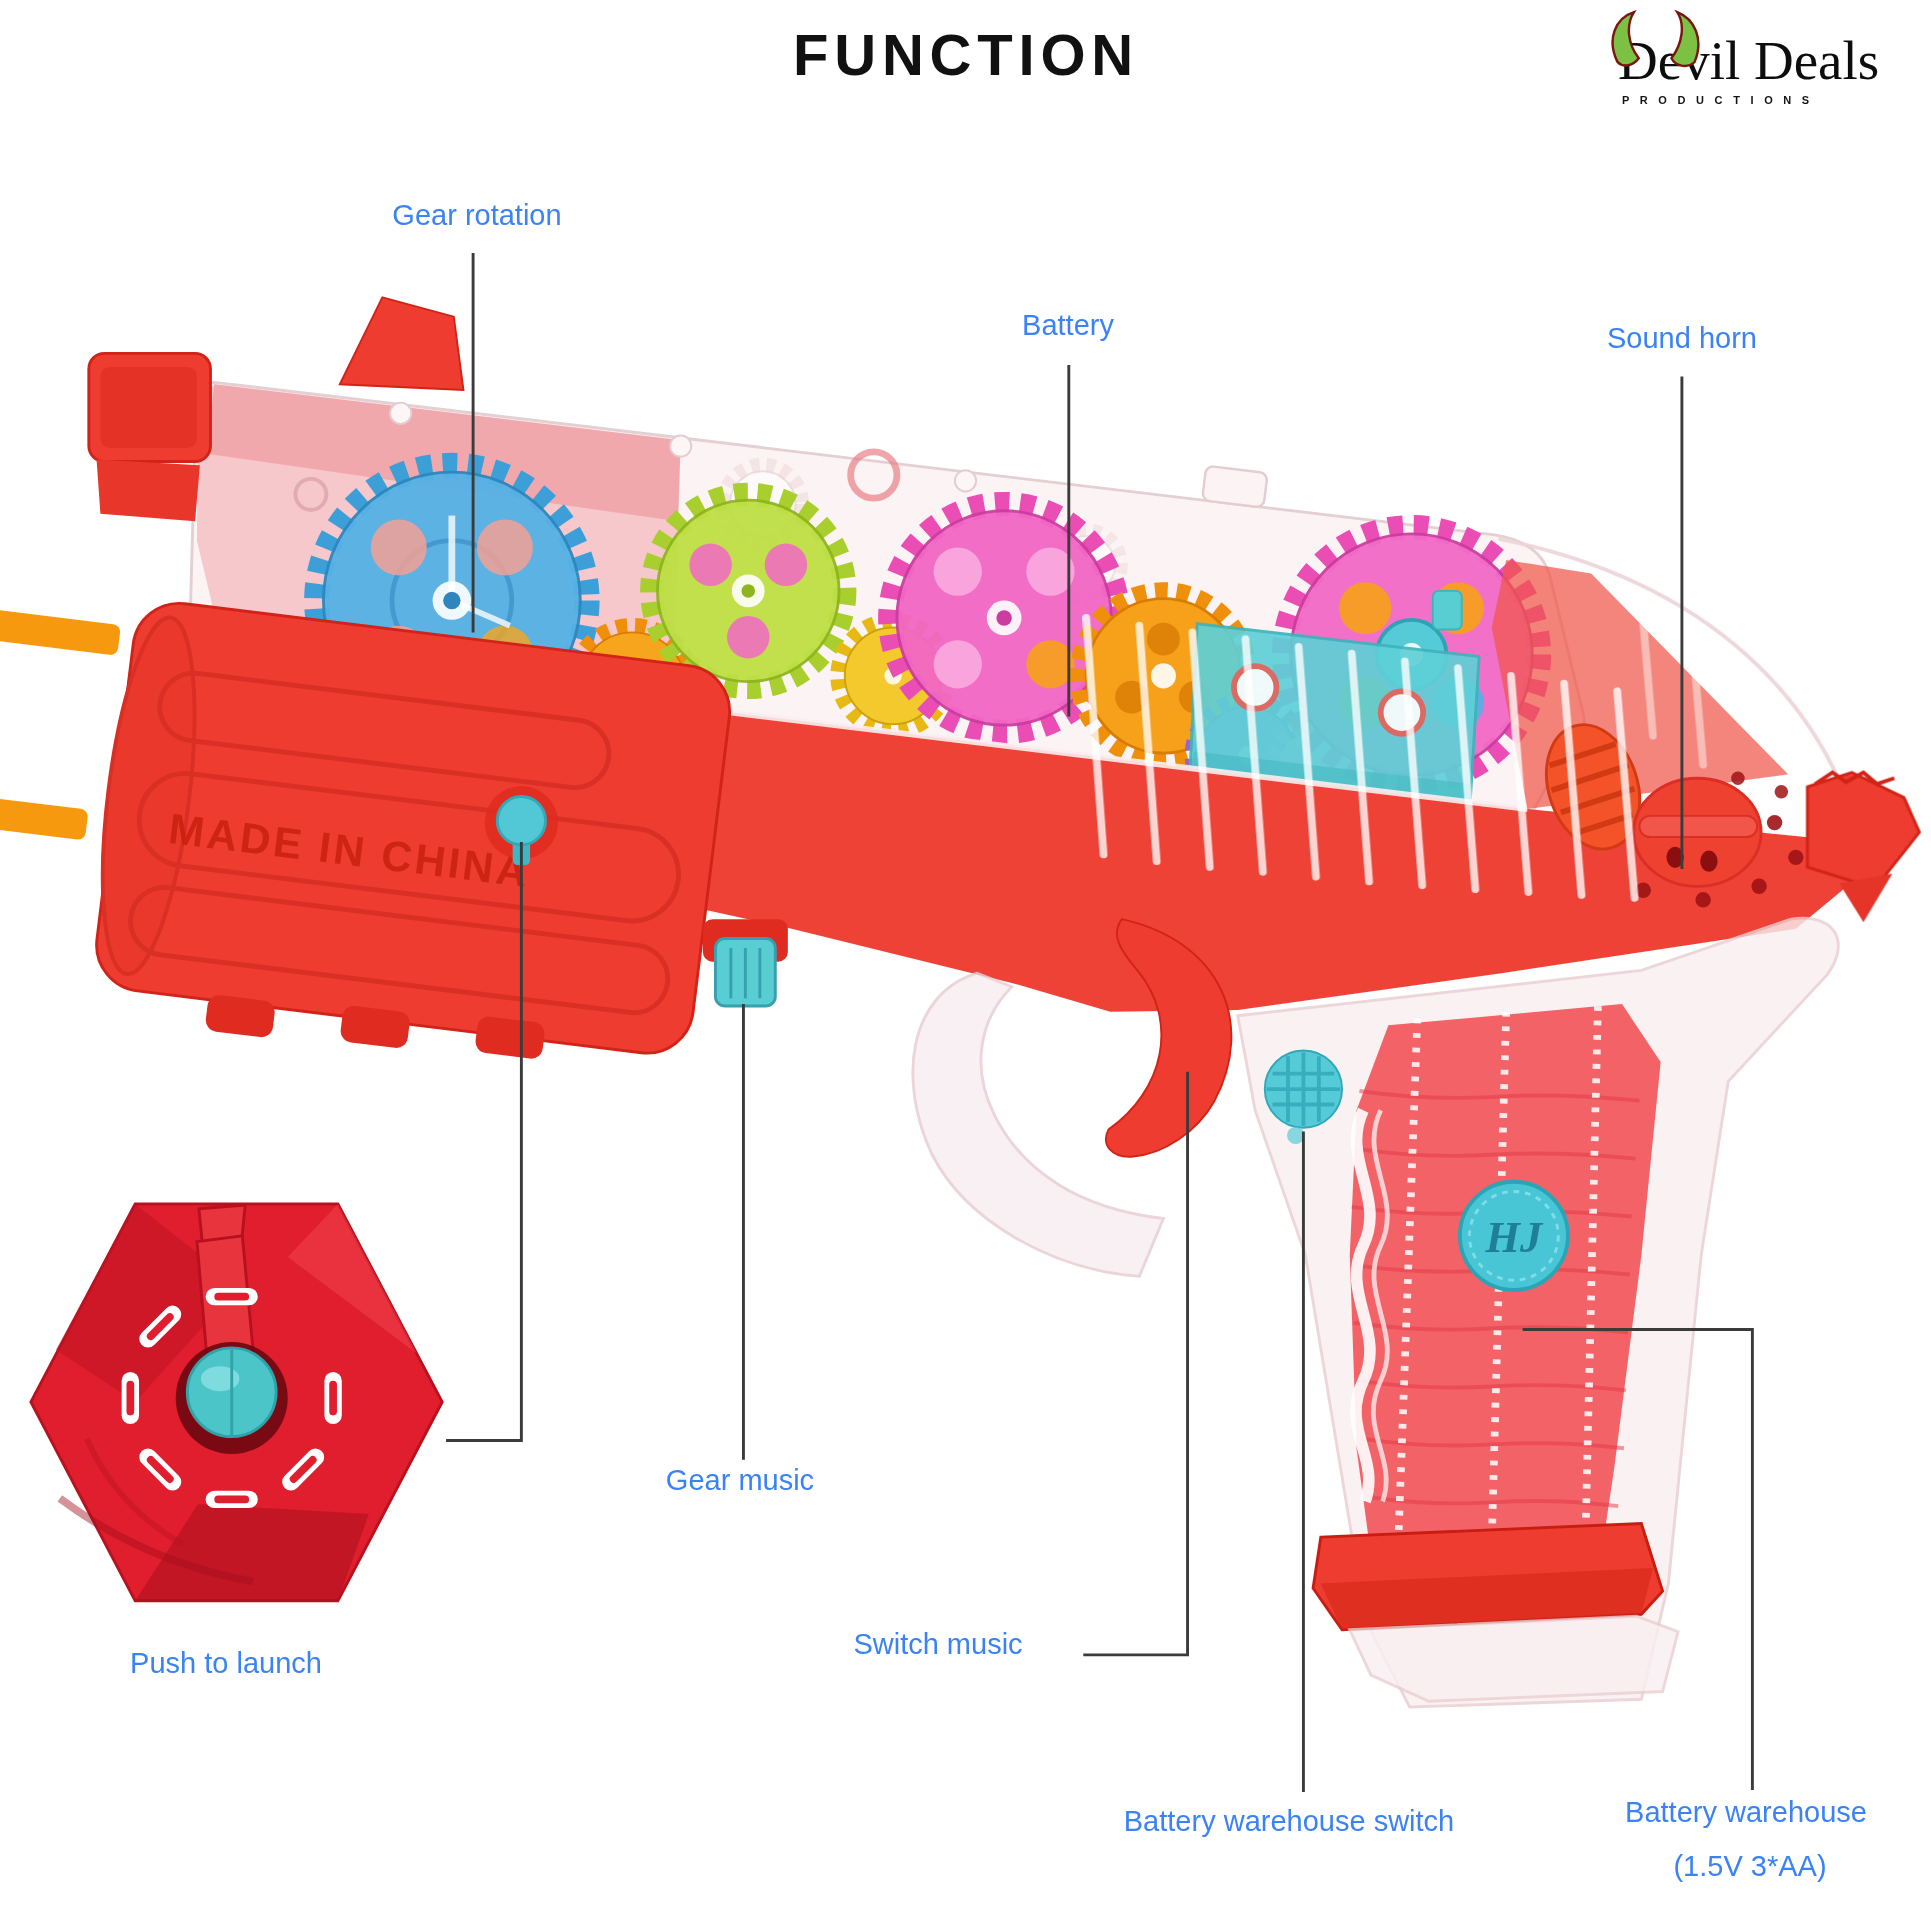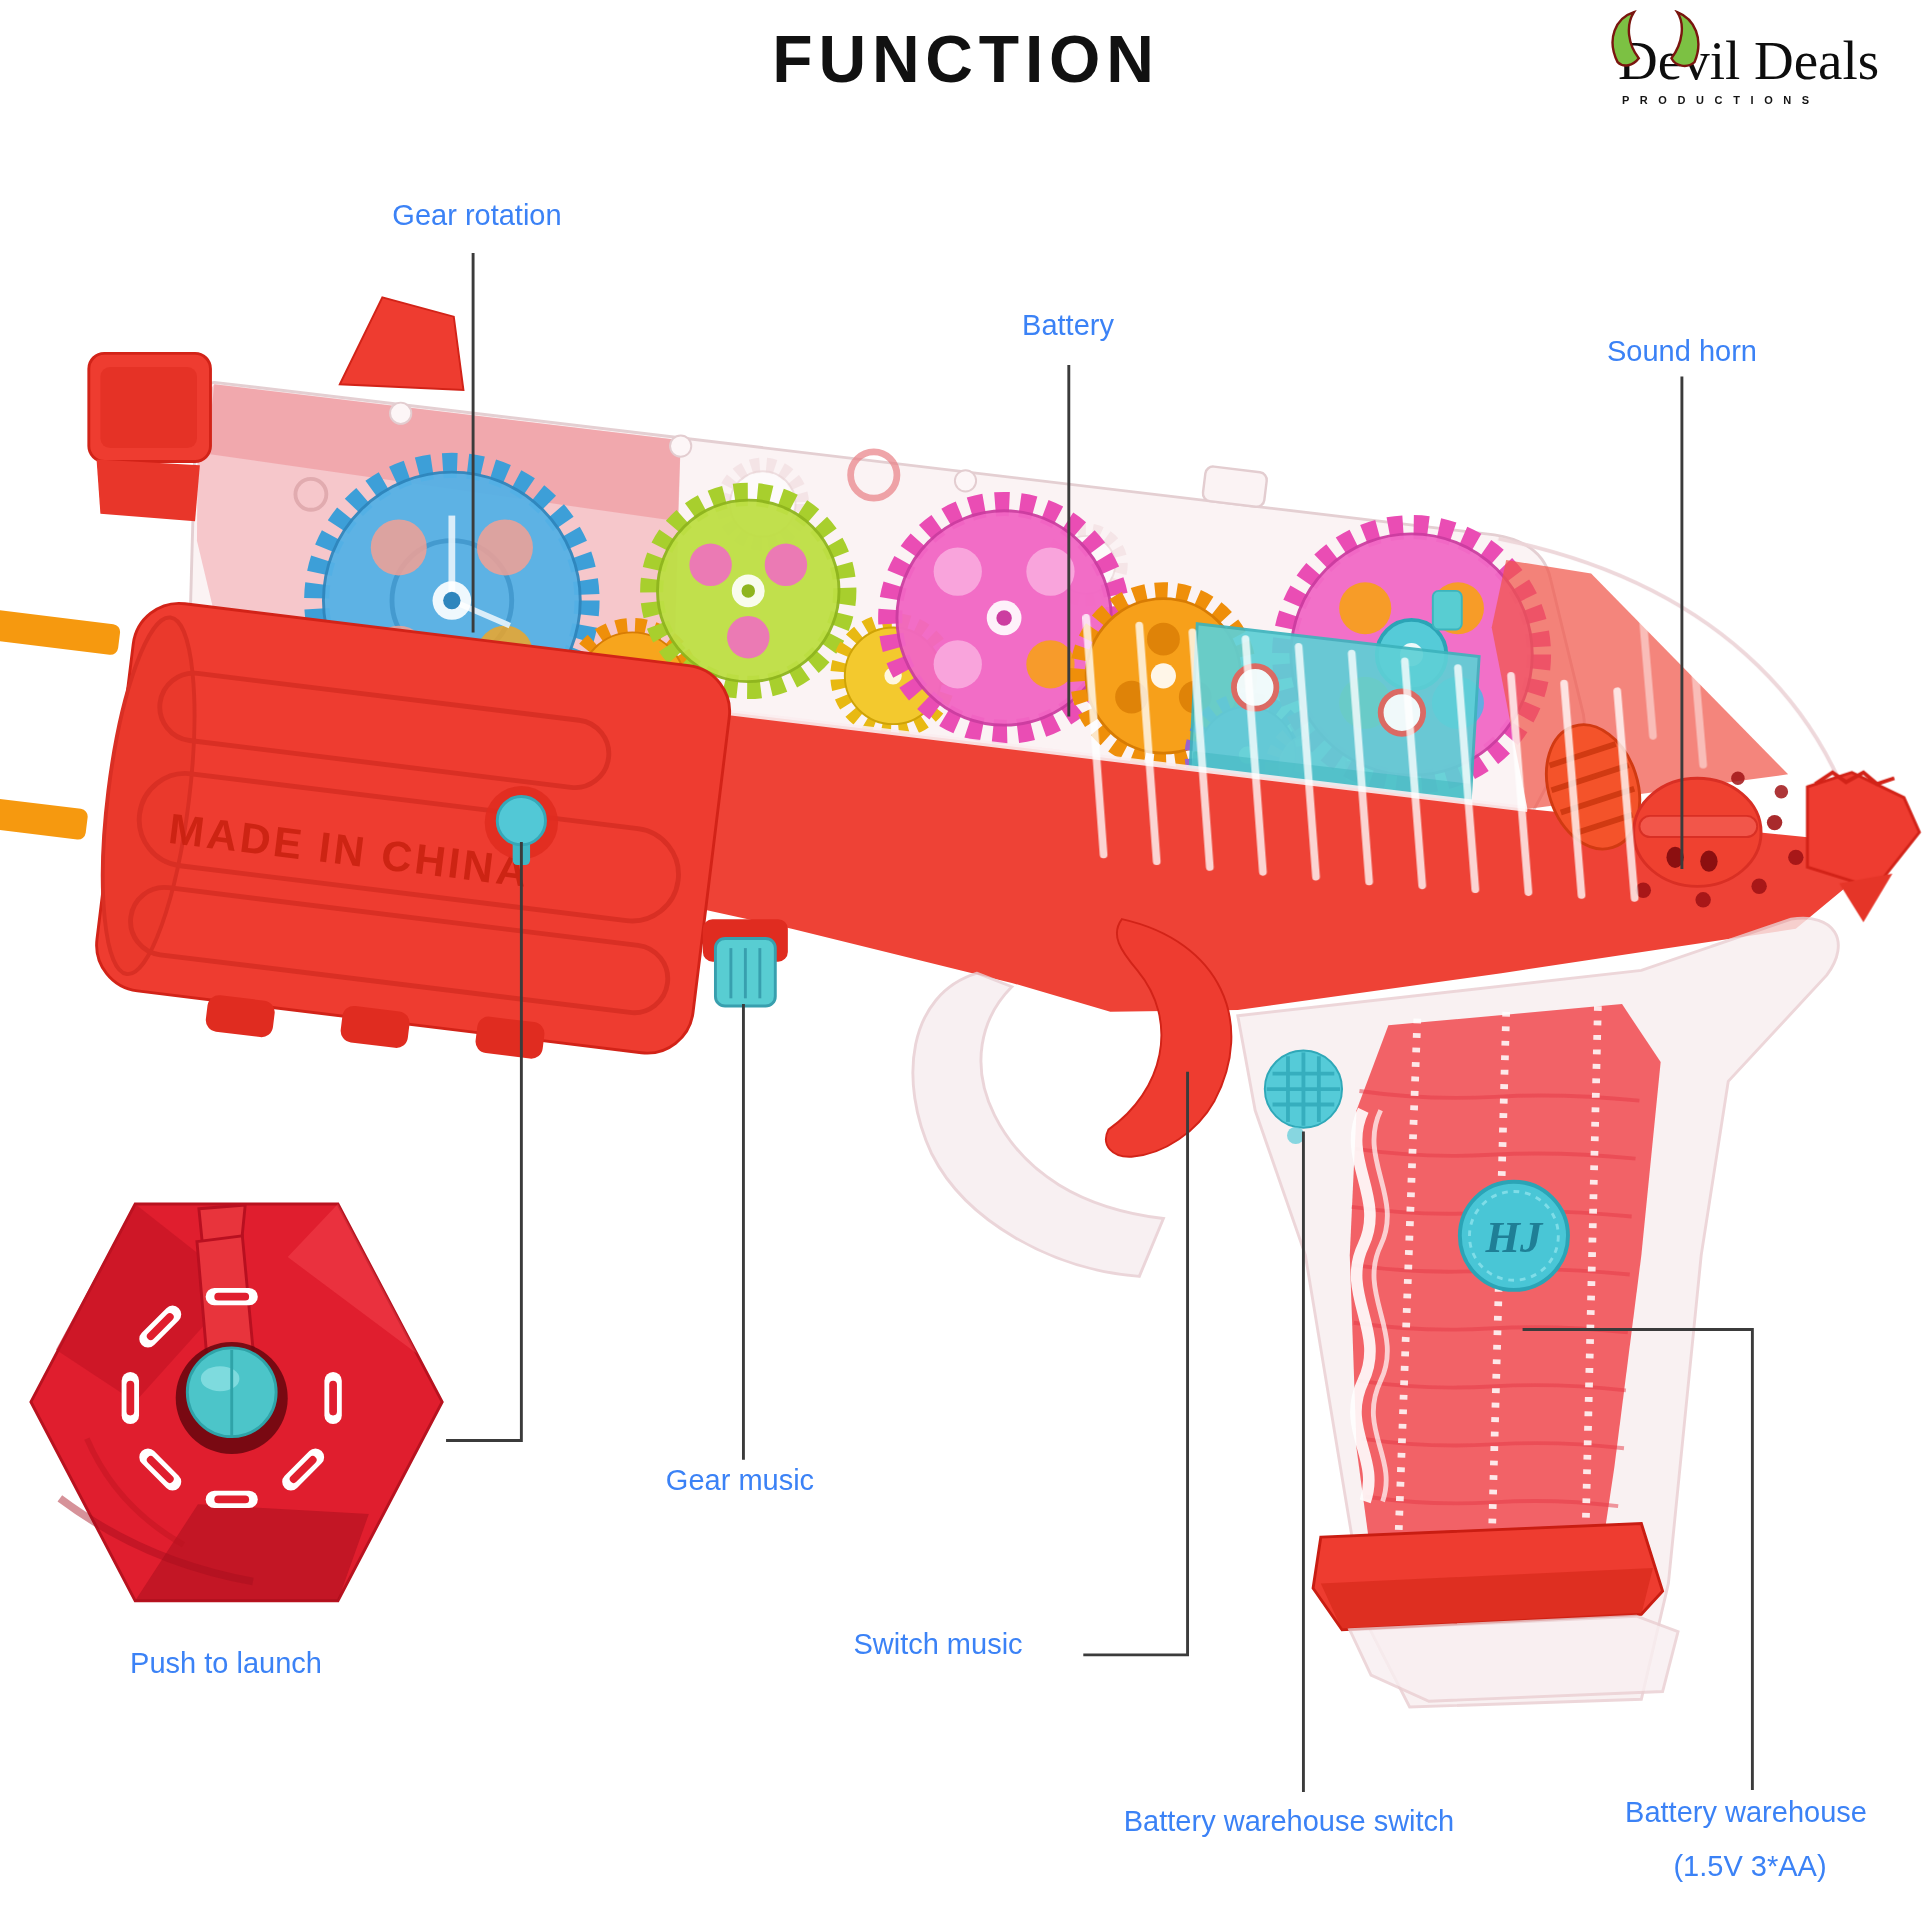--- a/index.html
+++ b/index.html
@@ -3,21 +3,21 @@
 <meta charset="utf-8">
 <style>
   html,body{margin:0;padding:0;background:#ffffff;}
   #canvas{
     position:relative;width:1931px;height:1931px;background:#ffffff;overflow:hidden;
     font-family:"Liberation Sans",sans-serif;
   }
   #gun-svg{position:absolute;left:0;top:0;width:1931px;height:1931px;}
   .page-title{
     position:absolute;left:966px;top:21px;transform:translateX(-50%);
-    font-size:66px;font-weight:bold;letter-spacing:5.8px;color:#111;white-space:nowrap;
+    font-size:58px;font-weight:bold;letter-spacing:5.8px;color:#111;white-space:nowrap;
   }
   .label{
     position:absolute;transform:translateX(-50%);
     font-size:29px;color:#3b82f6;white-space:nowrap;line-height:1.15;
   }
   .logo{position:absolute;left:1618px;top:33px;width:309px;}
   .logo-name{
     font-family:"Liberation Serif",serif;font-size:55px;color:#0d0d0d;line-height:1;white-space:nowrap;
   }
   .logo-sub{
@@ -350,21 +350,21 @@
     <svg class="horns" viewBox="0 0 104 62">
       <path d="M 10,54 C -2,30 8,8 27,2 C 18,16 21,36 32,50 C 26,58 16,60 10,54 Z" fill="#7cc143" stroke="#7a150f" stroke-width="2.5"></path>
       <path d="M 66,50 C 78,34 80,14 72,2 C 90,9 100,30 90,54 C 82,61 70,58 66,50 Z" fill="#7cc143" stroke="#7a150f" stroke-width="2.5"></path>
     </svg>
     <div class="logo-name">Devil Deals</div>
     <div class="logo-sub">PRODUCTIONS</div>
   </div>
 
   <div class="label" style="left:477px;top:199px;">Gear rotation</div>
   <div class="label" style="left:1068px;top:309px;">Battery</div>
-  <div class="label" style="left:1682px;top:335px;">Sound horn</div>
+  <div class="label" style="left:1682px;top:322px;">Sound horn</div>
   <div class="label" style="left:226px;top:1647px;">Push to launch</div>
   <div class="label" style="left:740px;top:1464px;">Gear music</div>
   <div class="label" style="left:938px;top:1628px;">Switch music</div>
   <div class="label" style="left:1289px;top:1796px;margin-top:9px;">Battery warehouse switch</div>
   <div class="label" style="left:1746px;top:1796px;">Battery warehouse</div>
   <div class="label" style="left:1750px;top:1850px;">(1.5V 3*AA)</div>
 
 </div>
 
 

